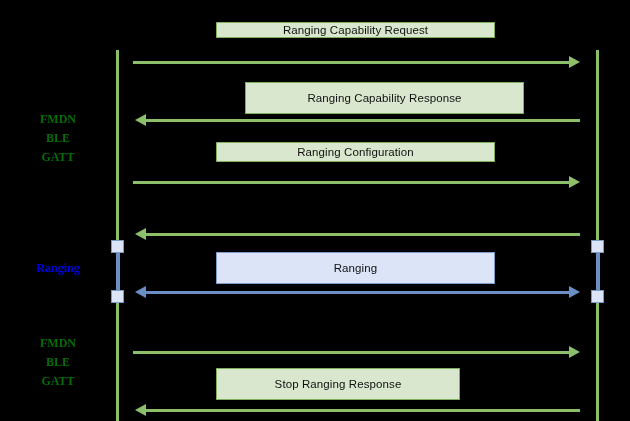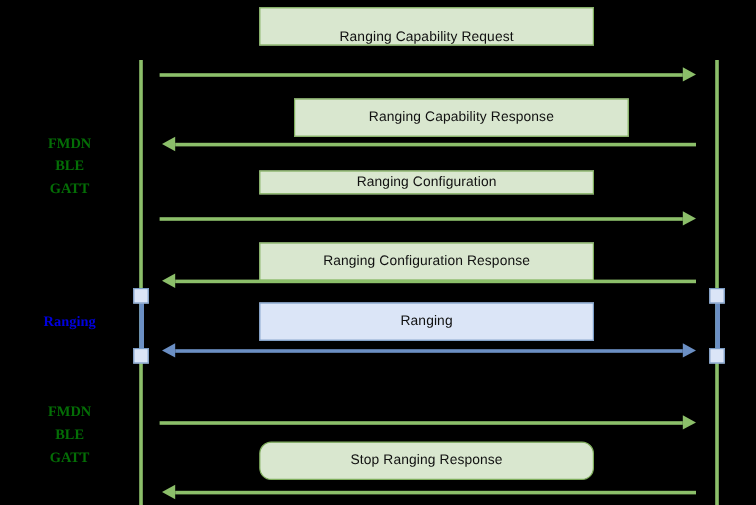--- a/index.html
+++ b/index.html
@@ -59,21 +59,21 @@
   </div>
 
   <div class="actbar" style="left:115.5px;top:246px;height:50px;"></div>
   <div class="actsq" style="left:111px;top:240px;"></div>
   <div class="actsq" style="left:111px;top:290px;"></div>
 
   <div class="actbar" style="left:595.5px;top:246px;height:50px;"></div>
   <div class="actsq" style="left:591px;top:240px;"></div>
   <div class="actsq" style="left:591px;top:290px;"></div>
 
-  <div class="msgbox" style="left:216px;top:6px;width:279px;height:32px;align-items:flex-end;">
+  <div class="msgbox" style="left:216px;top:22px;width:279px;height:16px;">
     <span>Ranging Capability Request</span>
   </div>
   <div class="arrow" style="left:133px;top:56px;width:447px;">
     <div class="shaft" style="left:0;width:436px;"></div>
     <div class="head right" style="left:436px;"></div>
   </div>
 
   <div class="msgbox" style="left:216px;top:82px;width:279px;height:32px;margin-left:29px;">
     <span>Ranging Capability Response</span>
   </div>
@@ -83,43 +83,40 @@
   </div>
 
   <div class="msgbox" style="left:216px;top:142px;width:279px;height:20px;">
     <span>Ranging Configuration</span>
   </div>
   <div class="arrow" style="left:133px;top:176px;width:447px;">
     <div class="shaft" style="left:0;width:436px;"></div>
     <div class="head right" style="left:436px;"></div>
   </div>
 
-  <div class="msgbox" style="left:216px;top:202px;width:279px;height:32px;">
-    <span>Ranging Configuration Response</span>
-  </div>
   <div class="arrow" style="left:135px;top:228px;width:445px;">
     <div class="shaft" style="left:11px;width:434px;"></div>
     <div class="head left" style="left:0;"></div>
   </div>
 
   <div class="msgbox blue" style="left:216px;top:252px;width:279px;height:32px;">
     <span>Ranging</span>
   </div>
   <div class="arrow blue" style="left:135px;top:286px;width:445px;">
     <div class="shaft" style="left:11px;width:423px;"></div>
     <div class="head left" style="left:0;"></div>
     <div class="head right" style="left:434px;"></div>
   </div>
 
   <div class="arrow" style="left:133px;top:346px;width:447px;">
     <div class="shaft" style="left:0;width:436px;"></div>
     <div class="head right" style="left:436px;"></div>
   </div>
 
-  <div class="msgbox" style="left:216px;top:368px;width:279px;height:32px;border-radius:10px;">
+  <div class="msgbox" style="left:216px;top:368px;width:244px;height:32px;">
     <span>Stop Ranging Response</span>
   </div>
   <div class="arrow" style="left:135px;top:404px;width:445px;">
     <div class="shaft" style="left:11px;width:434px;"></div>
     <div class="head left" style="left:0;"></div>
   </div>
 
 </div>
 
 </body></html>

